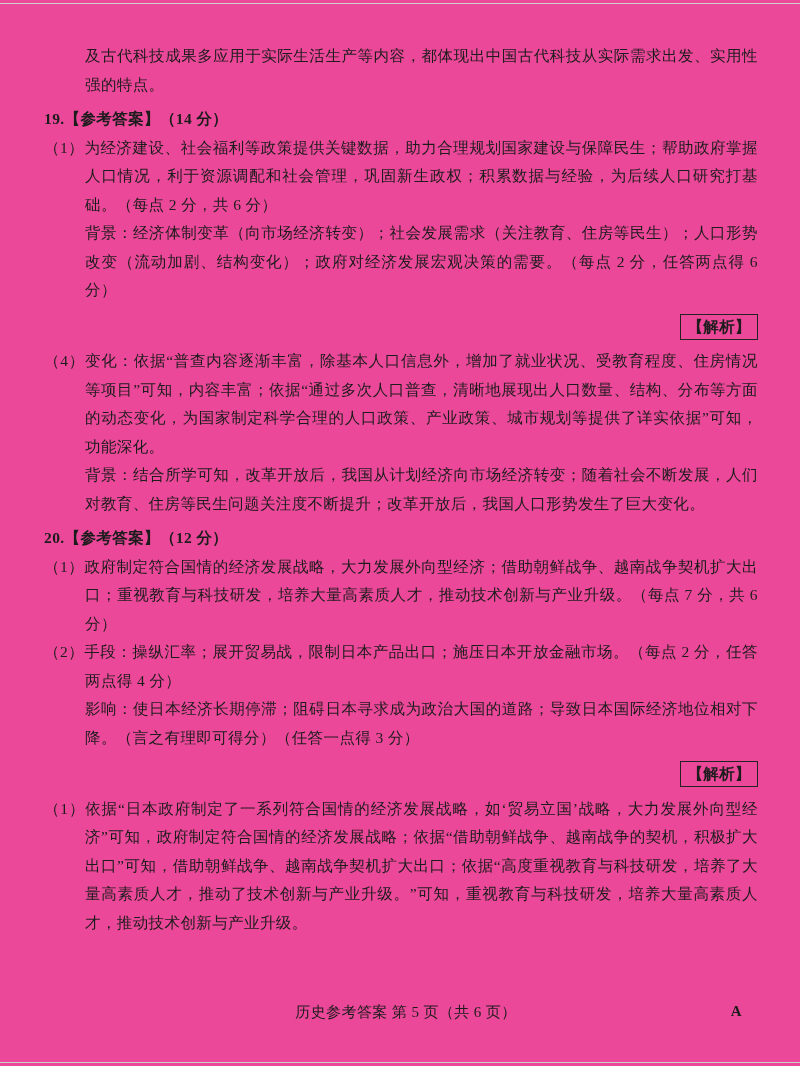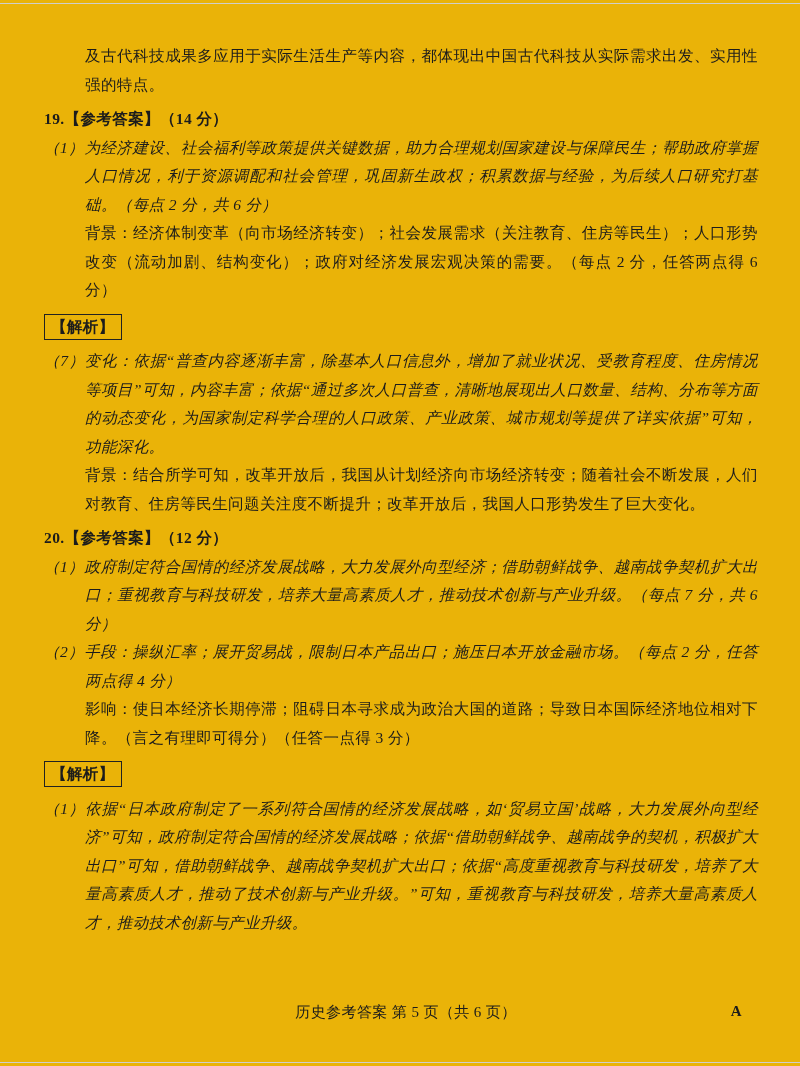--- a/index.html
+++ b/index.html
@@ -4,21 +4,21 @@
 <style>
   html, body {
     margin: 0;
     padding: 0;
     background: #ffffff;
   }
   .page {
     position: relative;
     width: 800px;
     height: 1066px;
-    background: #eab308;
+    background: #ec4899;
     overflow: hidden;
     color: #1c1c1c;
     font-family: "Liberation Serif", "DejaVu Serif", serif;
   }
   .scan-edge {
     position: absolute;
     left: 0;
     right: 0;
     height: 1px;
     background: #cfcfcb;
@@ -39,28 +39,28 @@
     text-align: justify;
   }
   
   .body2 {
     padding-left: 41px;
   }
   
   .item {
     padding-left: 41px;
     text-indent: -41px;
-    font-style: italic;
   }
   .q-head {
     font-weight: bold;
     margin-top: 6px !important;
   }
   .analysis-wrap {
     margin: 8px 0 6px 0;
+    text-align: right;
   }
   .analysis-box {
     display: inline-block;
     border: 1.6px solid #222;
     padding: 0 6px;
     line-height: 24px;
     font-weight: bold;
     font-size: 15.5px;
   }
   .footer {
@@ -88,21 +88,21 @@
   <div class="content">
     <p class="body2">及古代科技成果多应用于实际生活生产等内容，都体现出中国古代科技从实际需求出发、实用性强的特点。</p>
 
     <p class="q-head">19.【参考答案】（14 分）</p>
     <p class="item">（1）为经济建设、社会福利等政策提供关键数据，助力合理规划国家建设与保障民生；帮助政府掌握人口情况，利于资源调配和社会管理，巩固新生政权；积累数据与经验，为后续人口研究打基础。（每点 2 分，共 6 分）</p>
     <p class="body2">背景：经济体制变革（向市场经济转变）；社会发展需求（关注教育、住房等民生）；人口形势改变（流动加剧、结构变化）；政府对经济发展宏观决策的需要。（每点 2 分，任答两点得 6 分）</p>
 
     <div class="analysis-wrap">
       <span class="analysis-box">【解析】</span>
     </div>
-    <p class="item">（7）变化：依据“普查内容逐渐丰富，除基本人口信息外，增加了就业状况、受教育程度、住房情况等项目”可知，内容丰富；依据“通过多次人口普查，清晰地展现出人口数量、结构、分布等方面的动态变化，为国家制定科学合理的人口政策、产业政策、城市规划等提供了详实依据”可知，功能深化。</p>
+    <p class="item">（4）变化：依据“普查内容逐渐丰富，除基本人口信息外，增加了就业状况、受教育程度、住房情况等项目”可知，内容丰富；依据“通过多次人口普查，清晰地展现出人口数量、结构、分布等方面的动态变化，为国家制定科学合理的人口政策、产业政策、城市规划等提供了详实依据”可知，功能深化。</p>
     <p class="body2">背景：结合所学可知，改革开放后，我国从计划经济向市场经济转变；随着社会不断发展，人们对教育、住房等民生问题关注度不断提升；改革开放后，我国人口形势发生了巨大变化。</p>
 
     <p class="q-head">20.【参考答案】（12 分）</p>
     <p class="item">（1）政府制定符合国情的经济发展战略，大力发展外向型经济；借助朝鲜战争、越南战争契机扩大出口；重视教育与科技研发，培养大量高素质人才，推动技术创新与产业升级。（每点 7 分，共 6 分）</p>
     <p class="item">（2）手段：操纵汇率；展开贸易战，限制日本产品出口；施压日本开放金融市场。（每点 2 分，任答两点得 4 分）</p>
     <p class="body2">影响：使日本经济长期停滞；阻碍日本寻求成为政治大国的道路；导致日本国际经济地位相对下降。（言之有理即可得分）（任答一点得 3 分）</p>
 
     <div class="analysis-wrap">
       <span class="analysis-box">【解析】</span>
     </div>

